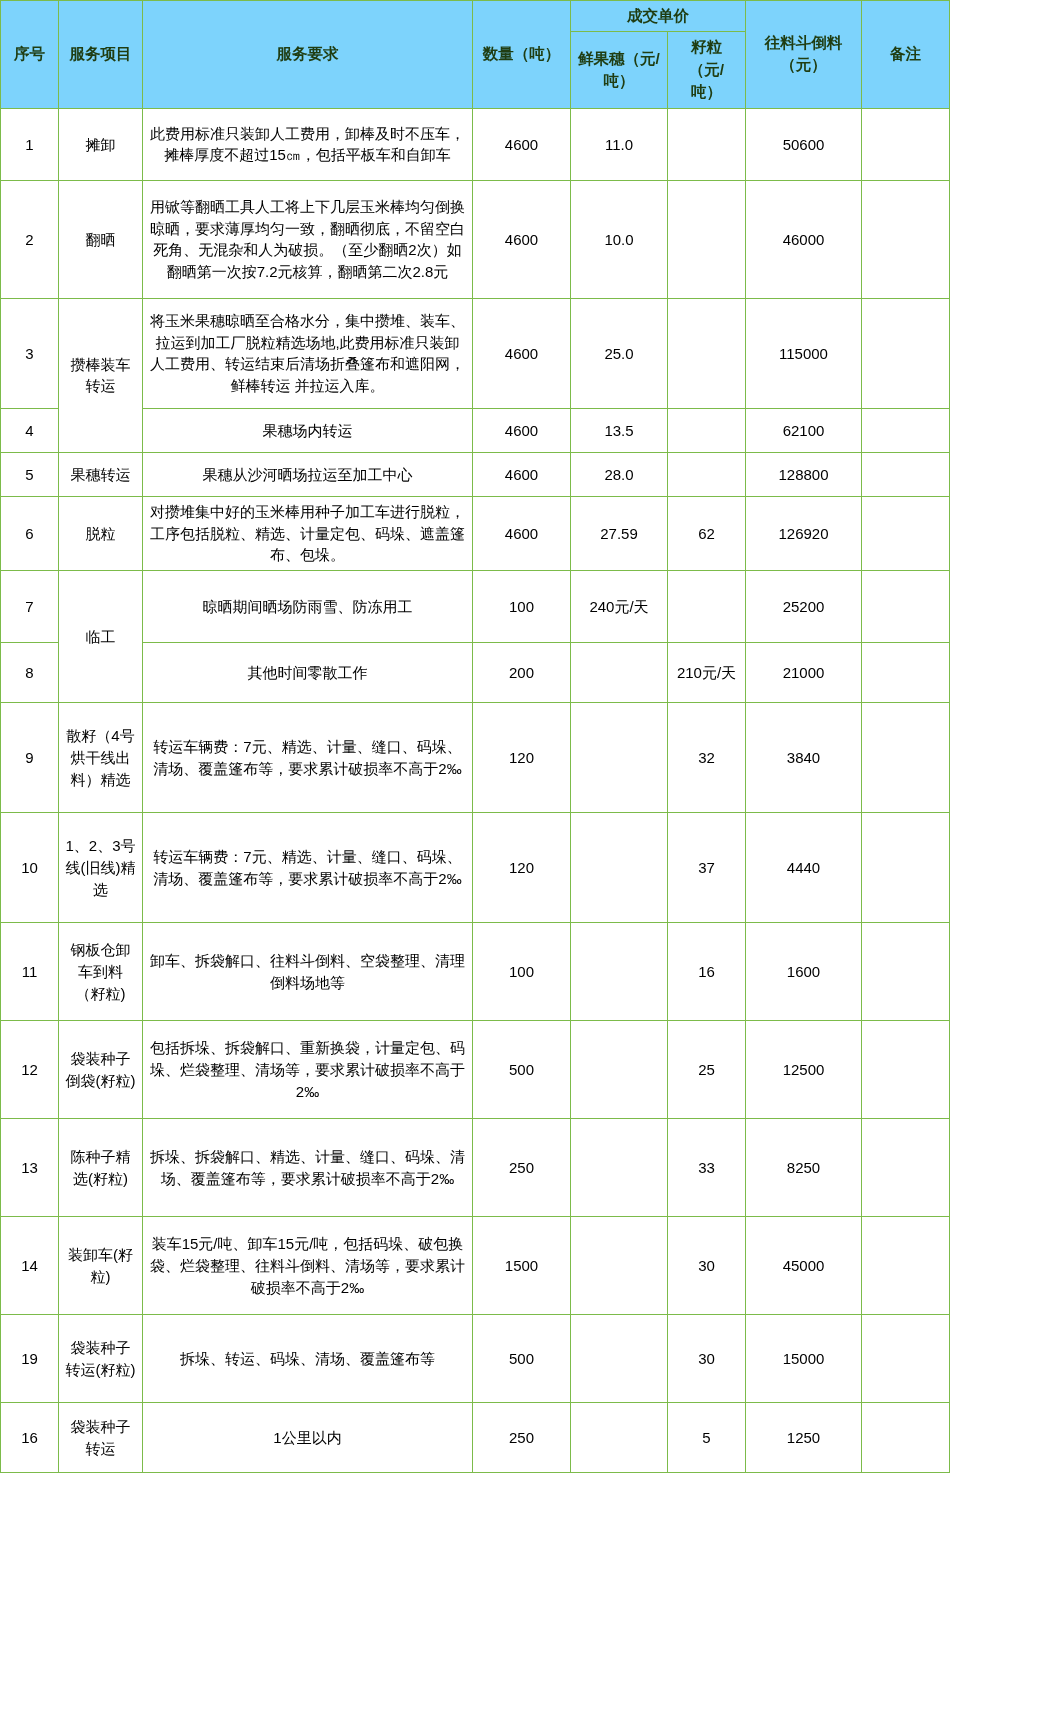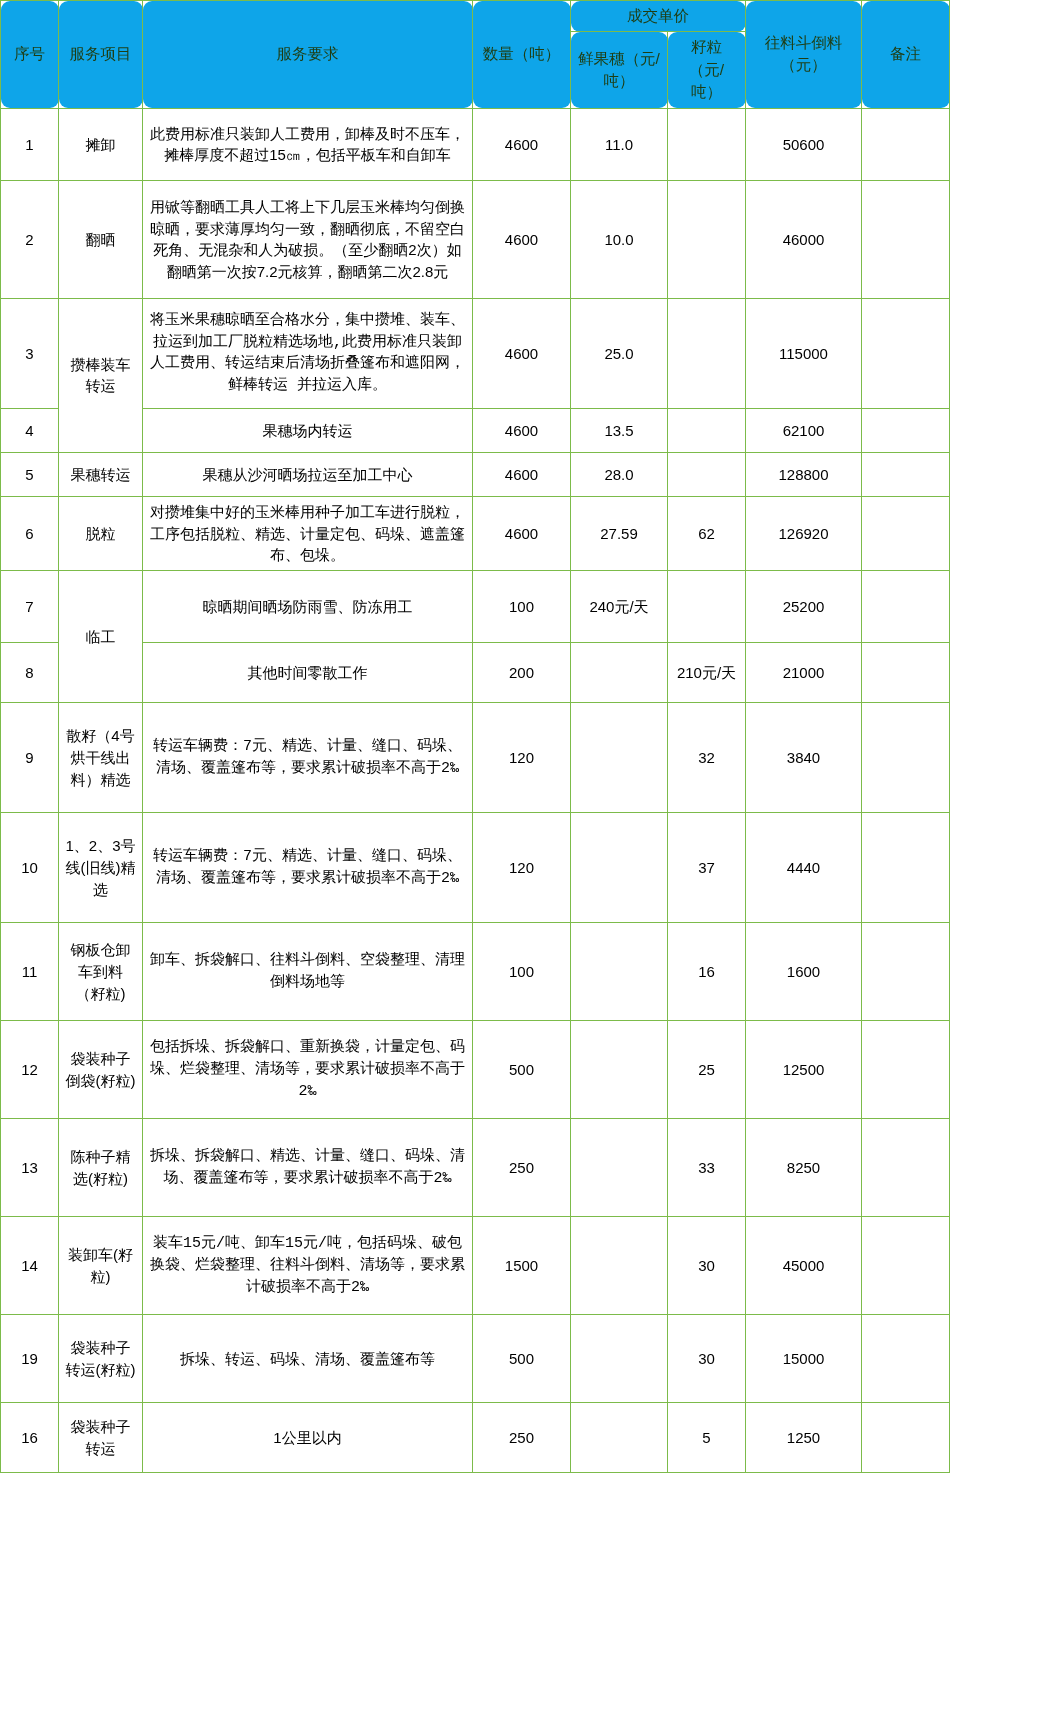--- a/index.html
+++ b/index.html
@@ -22,41 +22,39 @@
     border: 1px solid #7cbb4a;
     padding: 4px 6px;
     font-size: 15px;
     color: #000000;
     vertical-align: middle;
     text-align: center;
     line-height: 1.45;
     word-break: break-all;
   }
   table.pricing-table thead th {
-    background: #0ea5e9;
-    font-weight: normal;
+    background: #7dd3fc;
+    font-weight: bold;
     font-size: 15.5px;
     color: #1f3d12;
-    border-radius: 9px;
   }
   
   col.c-idx      { width: 58px; }
   col.c-item     { width: 84px; }
   col.c-req      { width: 330px; }
   col.c-qty      { width: 98px; }
   col.c-fresh    { width: 97px; }
   col.c-seed     { width: 78px; }
   col.c-total    { width: 116px; }
   col.c-note     { width: 88px; }
 
   td.req-left {
     text-align: left;
     padding-left: 8px;
     padding-right: 8px;
-    font-family: Liberation Mono, monospace;
   }
   td.req-center {
     text-align: center;
   }
   .hdr-unit-group { padding: 5px 4px; }
   .unit-sub { font-size: 14.5px; line-height: 1.35; }
   .idx-cell { font-size: 15px; }
   .item-cell { font-size: 15px; line-height: 1.45; }
   .num-cell { font-size: 15px; }
 </style>

